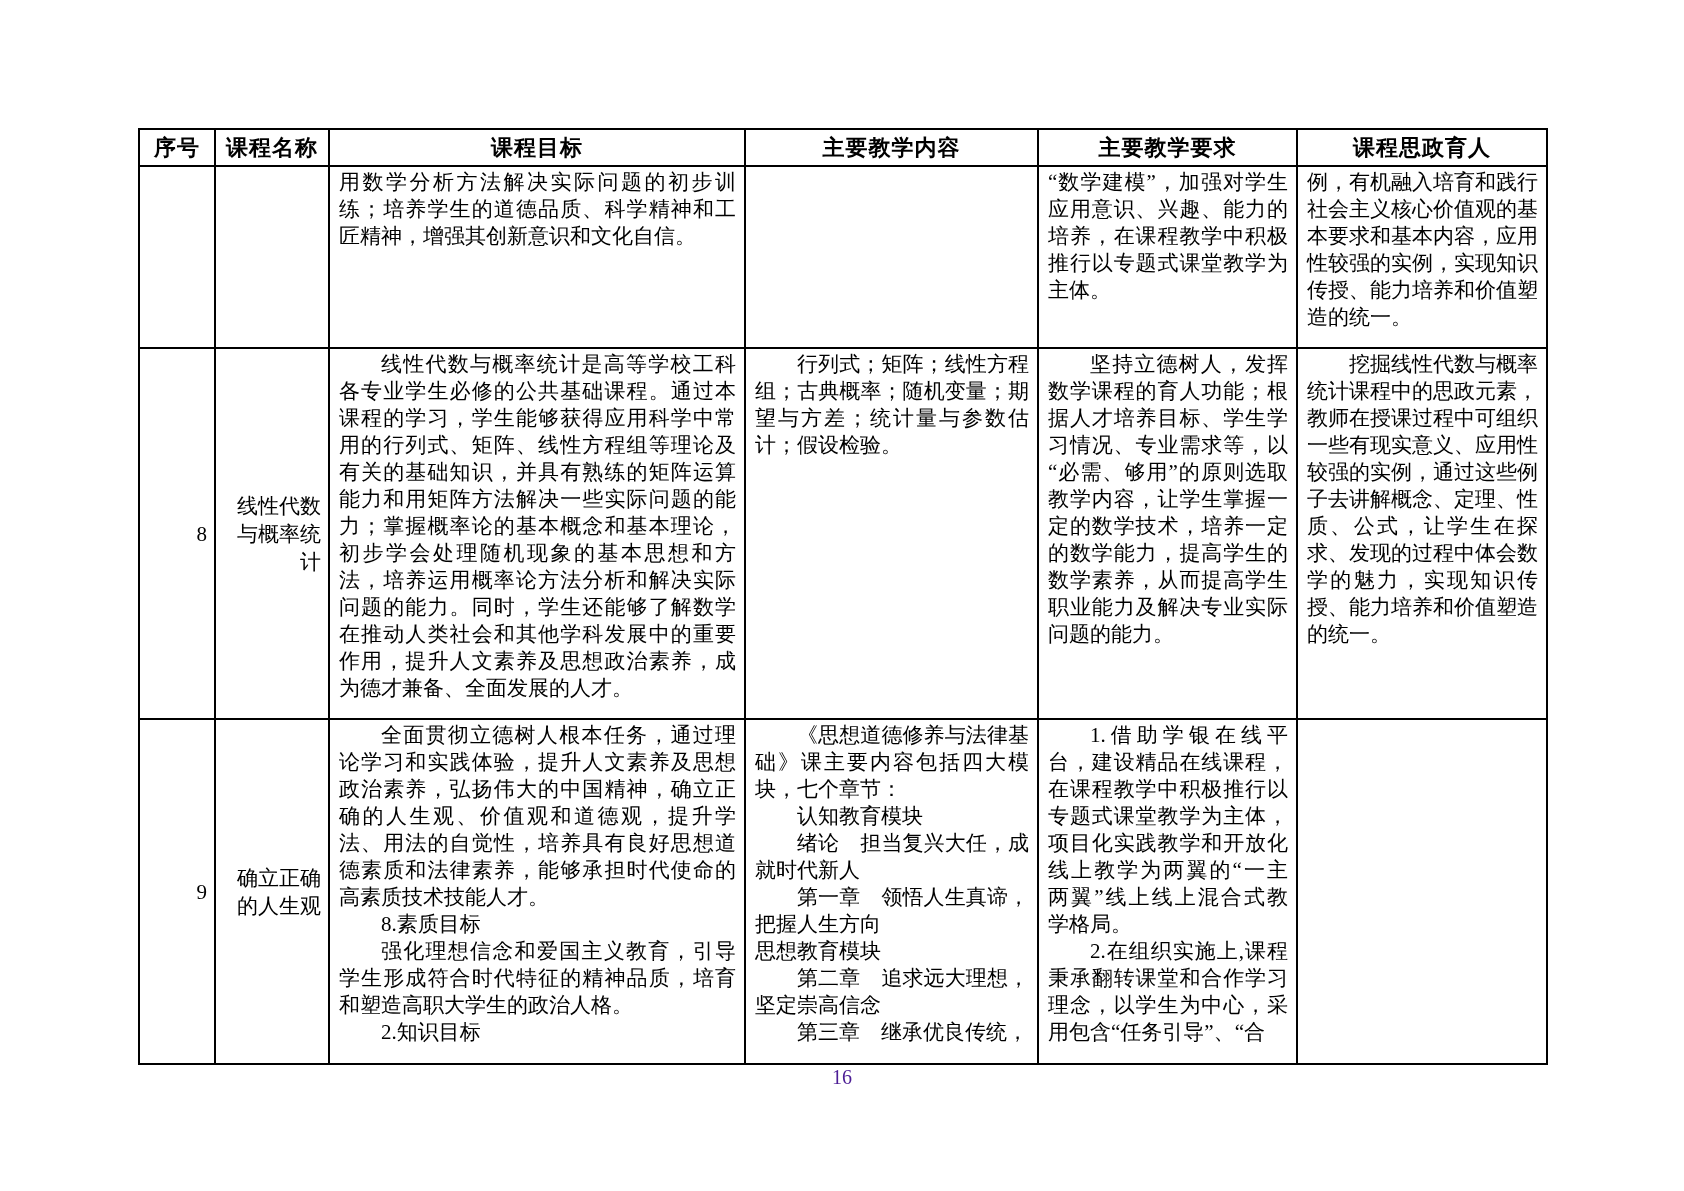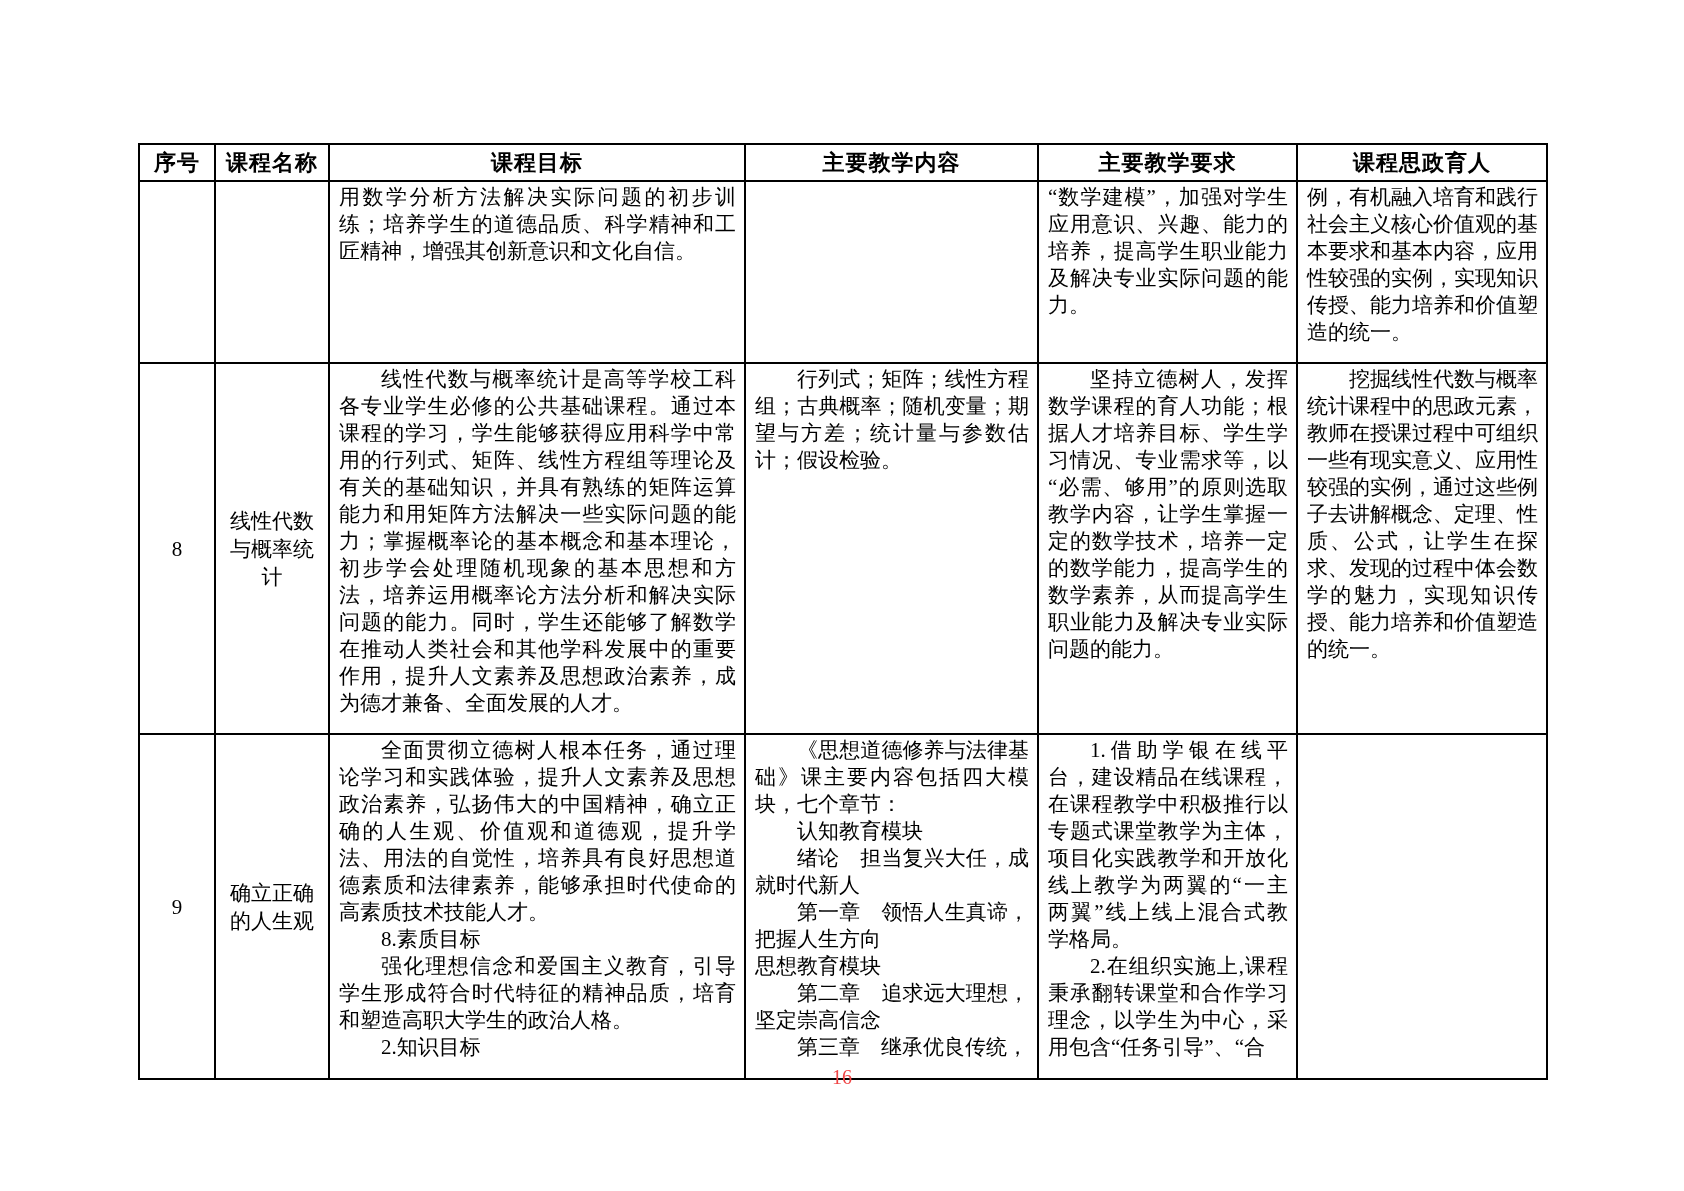--- a/index.html
+++ b/index.html
@@ -8,21 +8,21 @@
     background:#ffffff;
     color:#000;
     font-family:"Liberation Serif","DejaVu Serif",serif;
     position:relative;
     overflow:hidden;
   }
   .sheet { position:absolute; inset:0; background:#fff; }
 
   table.course-table {
     position:absolute;
-    left:138px; top:143px;
+    left:138px; top:128px;
     width:1408px;
     border-collapse:collapse;
     table-layout:fixed;
     border-radius:24px;
   }
   .course-table th, .course-table td {
     border:2px solid #000;
     box-sizing:border-box;
     overflow:hidden;
   }
@@ -34,42 +34,42 @@
     vertical-align:middle;
     padding:0 2px;
     font-family:"Liberation Sans","DejaVu Sans",sans-serif;
     letter-spacing:1px;
   }
   tr.row-cont  { height:165px; }
   tr.row-eight { height:355px; }
   tr.row-nine  { height:345px; }
 
   td.seq-cell, td.course-cell {
-    text-align:center;
+    text-align:right;
     vertical-align:middle;
     font-size:21px;
     line-height:28px;
     padding:0 7px;
   }
   td.body-cell {
     vertical-align:top;
     font-size:21px;
     line-height:27px;
     padding:2px 8px 16px 9px;
   }
   .para { text-align:justify; }
   .para.indent { text-indent:2em; }
 
   .page-number {
     position:absolute;
     left:0; right:0;
     top:1066px;
     text-align:center;
     font-size:20px;
-    color:#ef4444;
+    color:#4c1d95;
   }
 </style>
 </head>
 <body>
 
 <div class="sheet">
 
   <table class="course-table">
     <colgroup>
       <col style="width:76px">
@@ -90,21 +90,21 @@
       </tr>
 
       <tr class="row-cont">
         <td class="seq-cell"></td>
         <td class="course-cell"></td>
         <td class="body-cell">
             <div class="para">用数学分析方法解决实际问题的初步训练；培养学生的道德品质、科学精神和工匠精神，增强其创新意识和文化自信。</div>
           </td>
         <td class="body-cell"></td>
         <td class="body-cell">
-            <div class="para">“数学建模”，加强对学生应用意识、兴趣、能力的培养，提高学生职业能力及解决专业实际问题的能力。</div>
+            <div class="para">“数学建模”，加强对学生应用意识、兴趣、能力的培养，在课程教学中积极推行以专题式课堂教学为主体。</div>
           </td>
         <td class="body-cell">
             <div class="para">例，有机融入培育和践行社会主义核心价值观的基本要求和基本内容，应用性较强的实例，实现知识传授、能力培养和价值塑造的统一。</div>
           </td>
       </tr>
 
       <tr class="row-eight">
         <td class="seq-cell">8</td>
         <td class="course-cell">线性代数与概率统计</td>
         <td class="body-cell">

